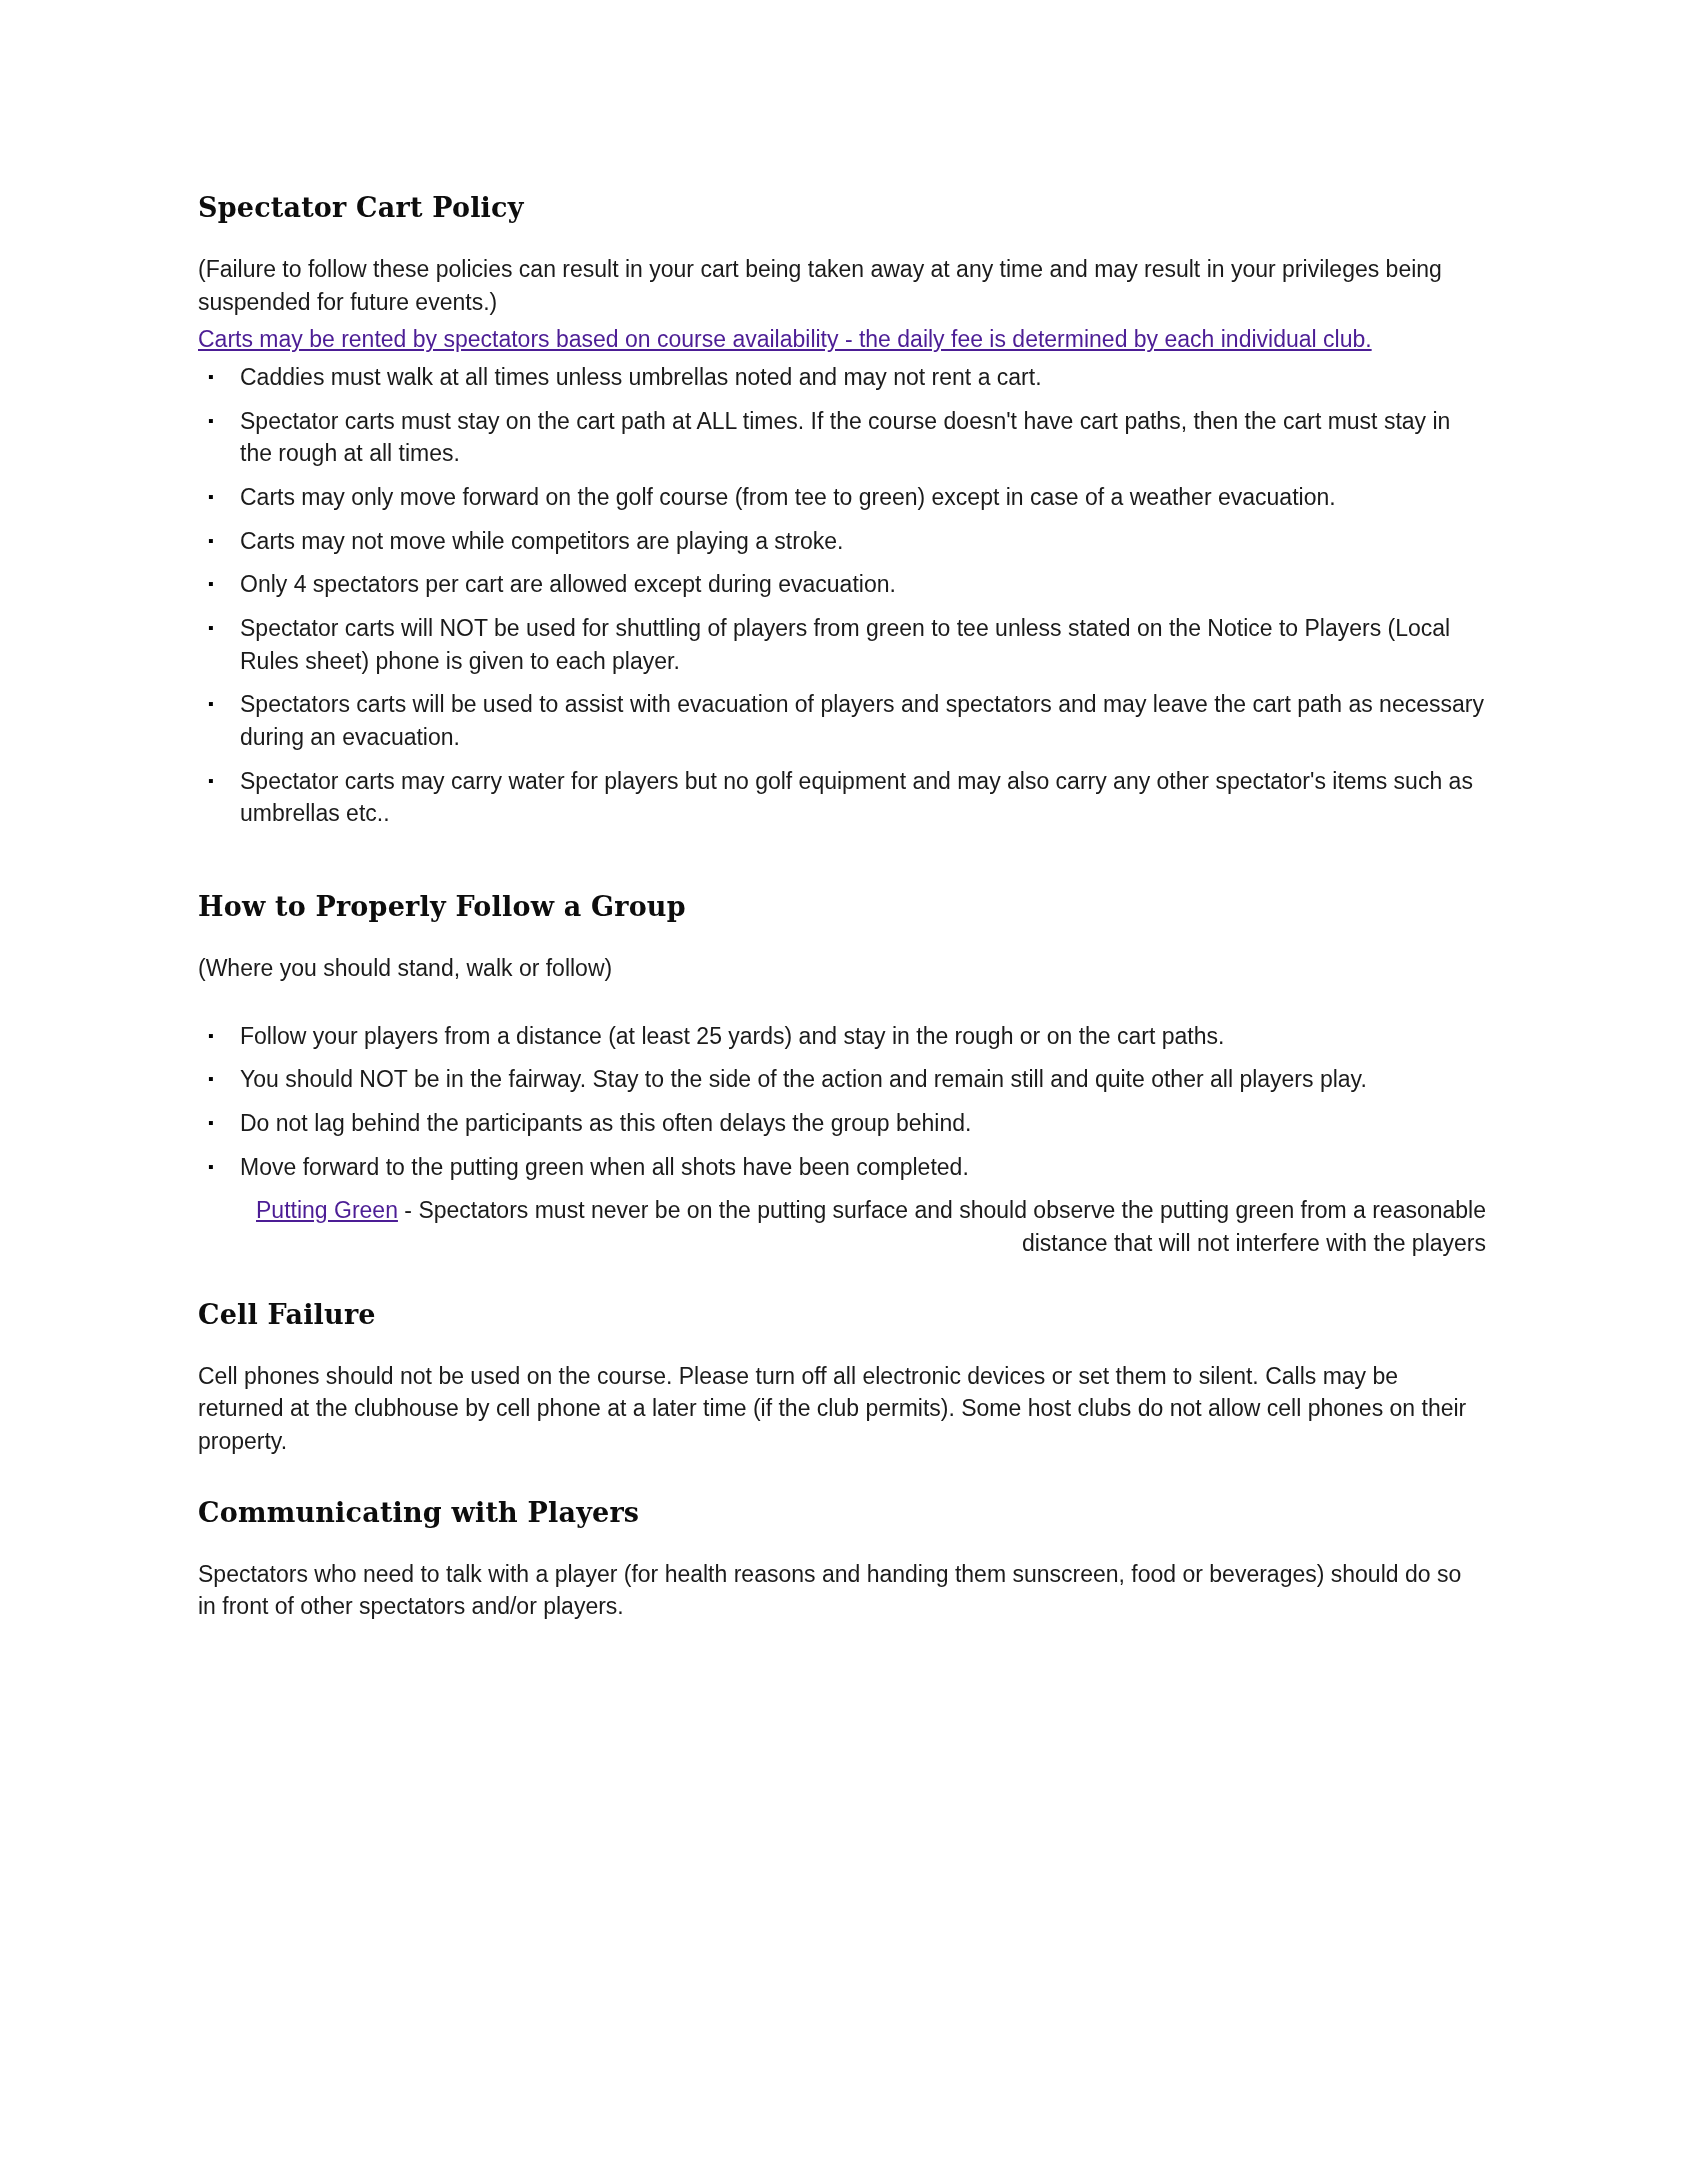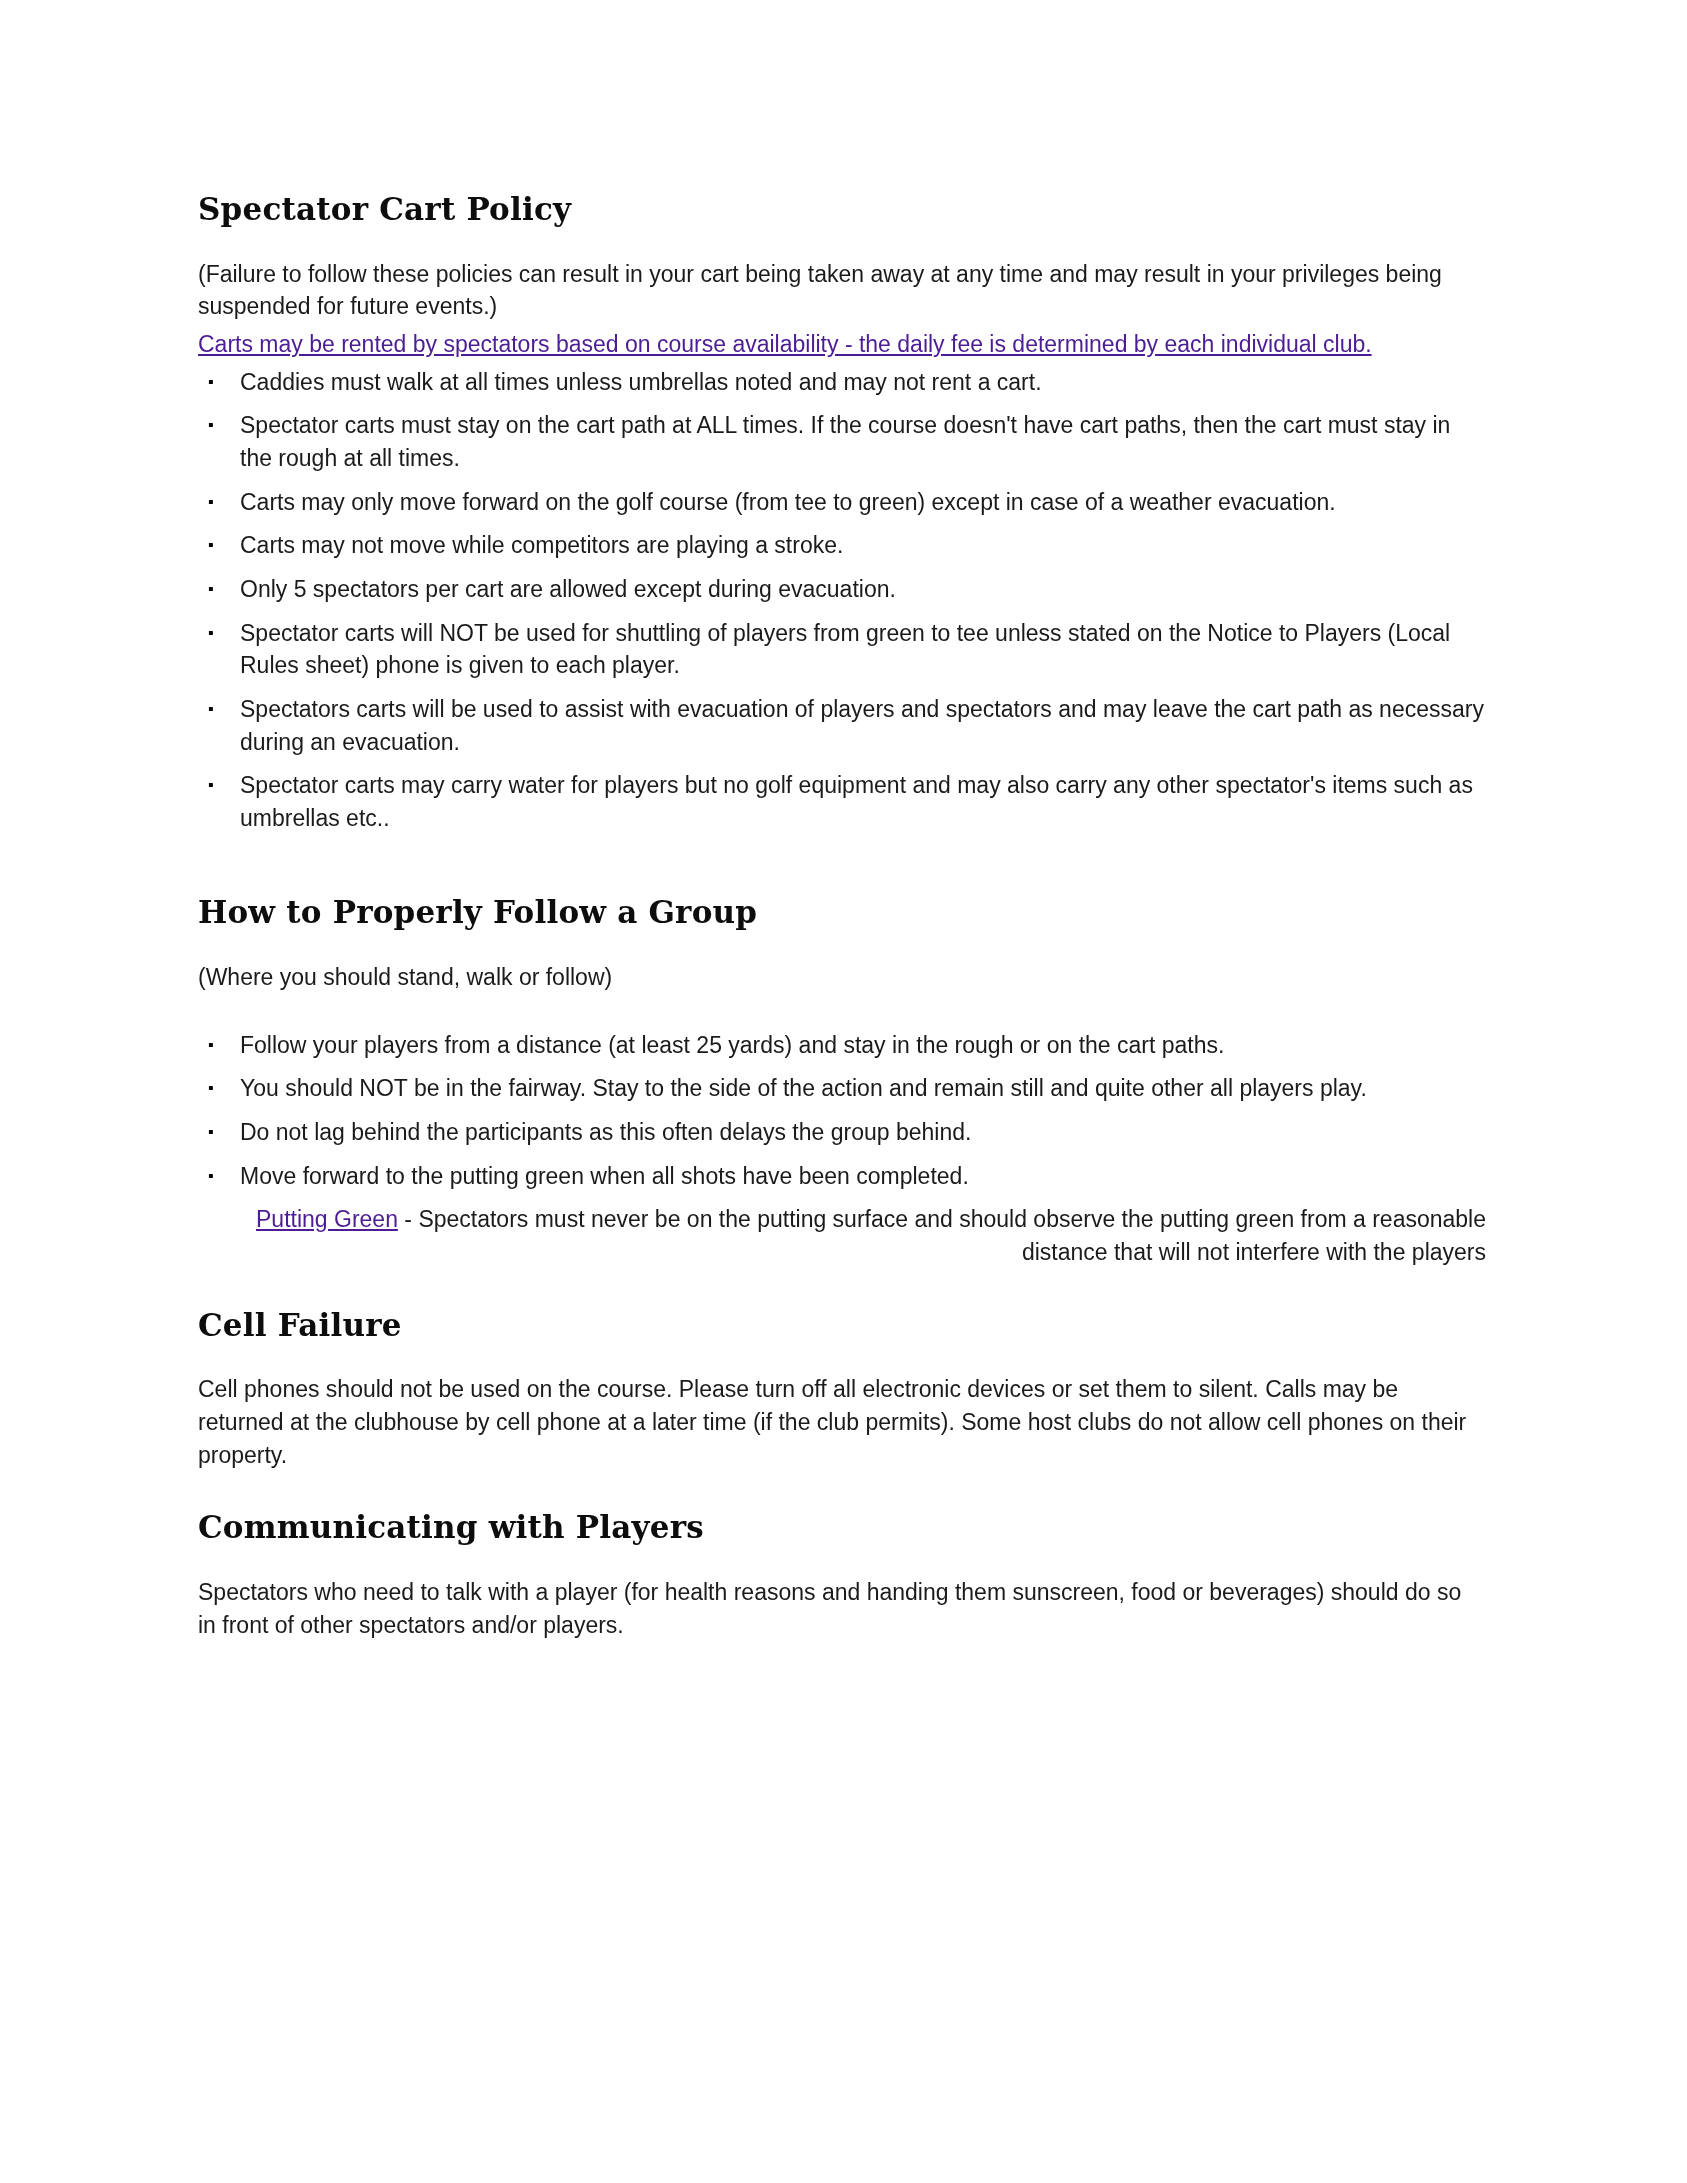--- a/index.html
+++ b/index.html
@@ -15,21 +15,21 @@
     background: #ffffff;
     padding: 192px 201px 0 198px;
     color: #1b1b1b;
     font-family: "Liberation Sans", sans-serif;
     font-size: 23px;
     line-height: 1.42;
   }
   .heading {
     font-family: "DejaVu Serif", "Liberation Serif", serif;
     font-weight: bold;
-    font-size: 31px;
+    font-size: 27px;
     line-height: 1.15;
     color: #0d0d0d;
     margin: 0 0 30px 0;
     letter-spacing: 0.2px;
   }
   .heading.mt {
     margin-top: 61px;
   }
   .heading.mt-sm {
     margin-top: 39px;
@@ -101,21 +101,21 @@
       <li class="bullet">
         <span class="marker">▪</span>
         <span class="btext">Carts may only move forward on the golf course (from tee to green) except in case of a weather evacuation.</span>
       </li>
       <li class="bullet">
         <span class="marker">▪</span>
         <span class="btext">Carts may not move while competitors are playing a stroke.</span>
       </li>
       <li class="bullet">
         <span class="marker">▪</span>
-        <span class="btext">Only 5 spectators per cart are allowed except during evacuation.</span>
+        <span class="btext">Only 4 spectators per cart are allowed except during evacuation.</span>
       </li>
       <li class="bullet">
         <span class="marker">▪</span>
         <span class="btext">Spectator carts will NOT be used for shuttling of players from green to tee unless stated on the Notice to Players (Local Rules sheet) phone is given to each player.</span>
       </li>
       <li class="bullet">
         <span class="marker">▪</span>
         <span class="btext">Spectators carts will be used to assist with evacuation of players and spectators and may leave the cart path as necessary during an evacuation.</span>
       </li>
       <li class="bullet">

